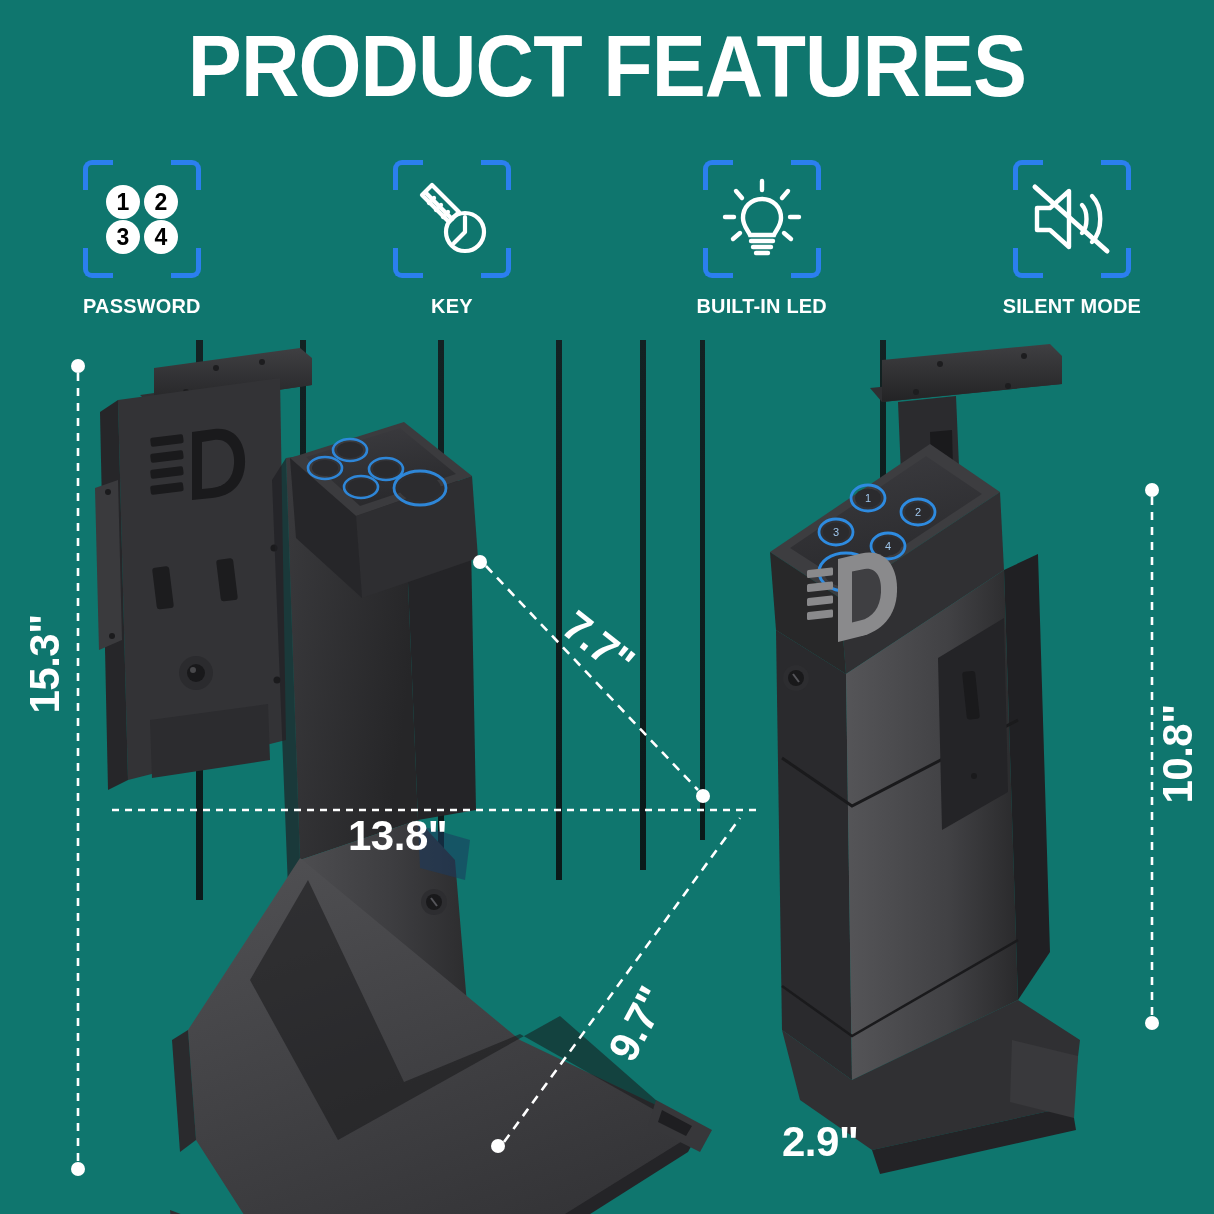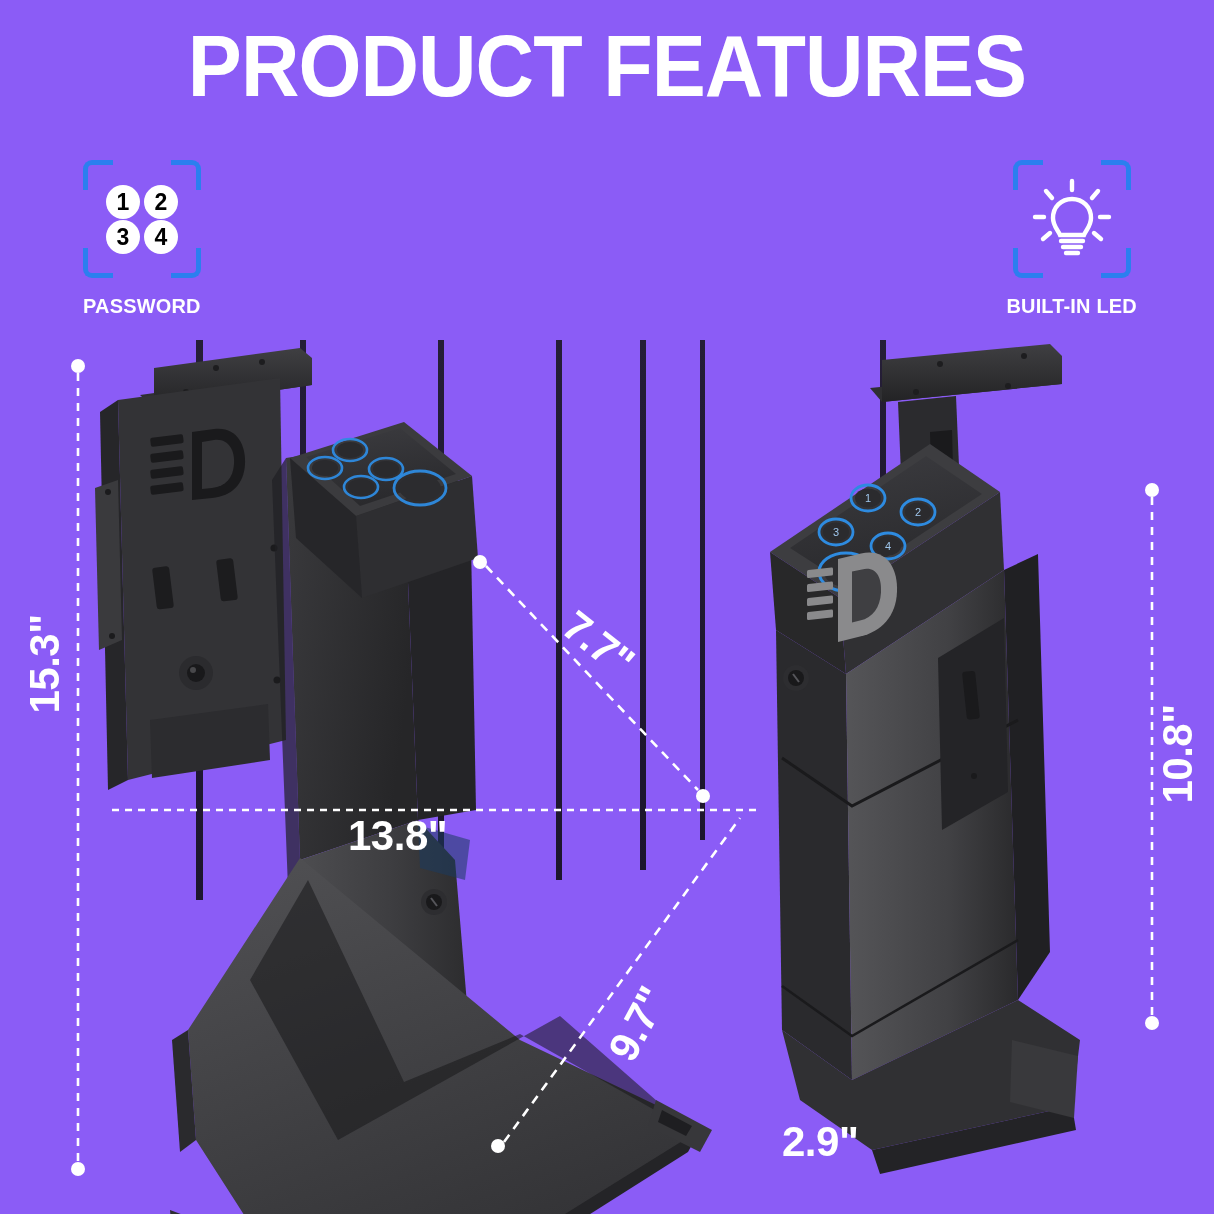--- a/index.html
+++ b/index.html
@@ -2,21 +2,21 @@
 <html><head>
 <meta charset="utf-8">
 <style>
   * { margin:0; padding:0; box-sizing:border-box; }
   html,body { background:#000; }
   body {
     width:1214px; height:1214px;
     font-family:"Liberation Sans", sans-serif;
     color:#fff; overflow:hidden; position:relative;
   }
-  #stage { position:absolute; inset:0; background:#8b5cf6; }
+  #stage { position:absolute; inset:0; background:#0f766e; }
 
   
   .title {
     position:absolute; left:0; right:0; top:22px;
     text-align:center;
     font-size:88px; line-height:1;
     font-weight:bold;
     letter-spacing:-1px;
     transform:scaleX(0.92);
     color:#ffffff;
@@ -94,20 +94,40 @@
             <text x="22" y="28" text-anchor="middle" font-family="Liberation Sans, sans-serif" font-size="23" font-weight="bold" fill="#000">1</text>
             <text x="60" y="28" text-anchor="middle" font-family="Liberation Sans, sans-serif" font-size="23" font-weight="bold" fill="#000">2</text>
             <text x="22" y="63" text-anchor="middle" font-family="Liberation Sans, sans-serif" font-size="23" font-weight="bold" fill="#000">3</text>
             <text x="60" y="63" text-anchor="middle" font-family="Liberation Sans, sans-serif" font-size="23" font-weight="bold" fill="#000">4</text>
           </svg>
         </div>
       </div>
       <div class="feature-label">PASSWORD</div>
     </div>
 
+    <div class="feature">
+      <div class="icon-frame" style="--accent:#2B7FEF">
+        <span class="corner c-tl"></span>
+        <span class="corner c-tr"></span>
+        <span class="corner c-bl"></span>
+        <span class="corner c-br"></span>
+        <div class="icon-glyph">
+          <svg width="80" height="80" viewBox="0 0 80 80" fill="none" stroke="#fff" stroke-width="4.2" stroke-linejoin="round" stroke-linecap="round">
+            <circle cx="53" cy="53" r="19"></circle>
+            <path d="M53 38 L53 53 L42 64"></path>
+            <path d="M40 40 L14 14"></path>
+            <path d="M47 33 L20 6 L10 16 L37 43 Z"></path>
+            <path d="M22 19 L17 24"></path>
+            <path d="M29 26 L24 31"></path>
+            <path d="M36 33 L31 38"></path>
+          </svg>
+        </div>
+      </div>
+      <div class="feature-label">KEY</div>
+    </div>
 
     <div class="feature">
       <div class="icon-frame" style="--accent:#2B7FEF">
         <span class="corner c-tl"></span>
         <span class="corner c-tr"></span>
         <span class="corner c-bl"></span>
         <span class="corner c-br"></span>
         <div class="icon-glyph">
           <svg width="84" height="84" viewBox="0 0 84 84" fill="none" stroke="#fff" stroke-width="4.4" stroke-linecap="round">
             <path d="M42 22 C53 22 61 30 61 41 C61 49 56 53 54 58 L30 58 C28 53 23 49 23 41 C23 30 31 22 42 22 Z"></path>
@@ -120,20 +140,37 @@
             <path d="M5 40 L14 40"></path>
             <path d="M79 40 L70 40"></path>
             <path d="M13 62 L20 56"></path>
             <path d="M71 62 L64 56"></path>
           </svg>
         </div>
       </div>
       <div class="feature-label">BUILT-IN LED</div>
     </div>
 
+    <div class="feature">
+      <div class="icon-frame" style="--accent:#2B7FEF">
+        <span class="corner c-tl"></span>
+        <span class="corner c-tr"></span>
+        <span class="corner c-bl"></span>
+        <span class="corner c-br"></span>
+        <div class="icon-glyph">
+          <svg width="86" height="80" viewBox="0 0 86 80" fill="none" stroke="#fff" stroke-width="4.4" stroke-linecap="round" stroke-linejoin="round">
+            <path d="M8 29 L21 29 L40 12 L40 68 L21 51 L8 51 Z"></path>
+            <path d="M53 26 C59 32 59 48 53 54"></path>
+            <path d="M63 17 C74 28 74 52 63 63"></path>
+            <path d="M6 8 L78 72" stroke-width="5"></path>
+          </svg>
+        </div>
+      </div>
+      <div class="feature-label">SILENT MODE</div>
+    </div>
 
 
   </div>
 
   <div class="scene">
     <svg width="1214" height="874" viewBox="0 0 1214 874">
       <defs>
         <linearGradient id="gBodyL" x1="0" y1="0" x2="1" y2="0">
           <stop offset="0" stop-color="#4d4d50"></stop>
             <stop offset="0.55" stop-color="#3d3d40"></stop>

